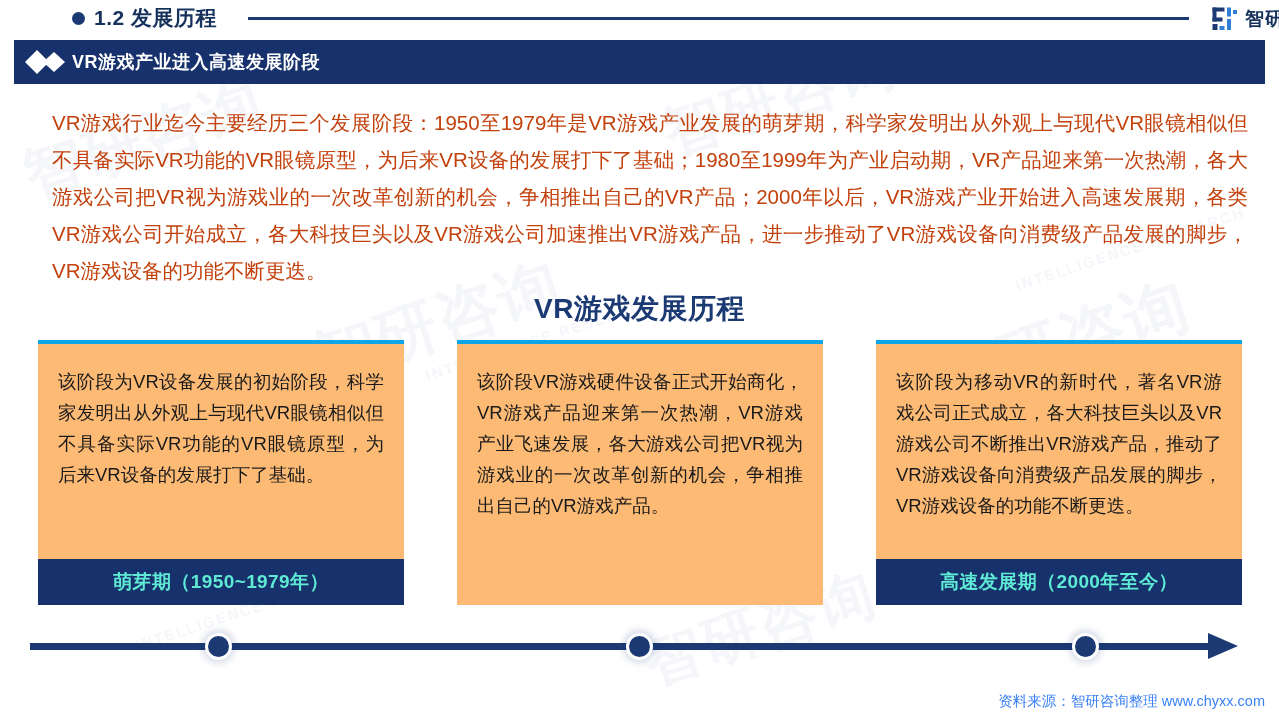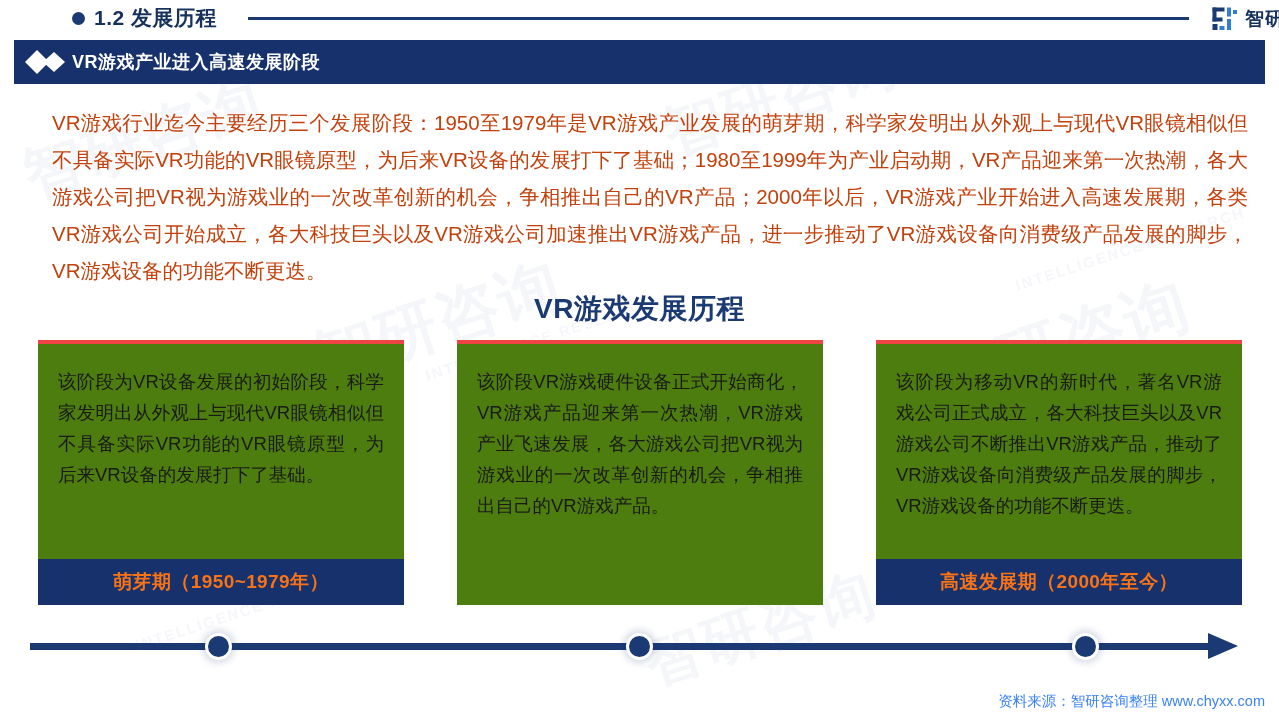--- a/index.html
+++ b/index.html
@@ -77,31 +77,31 @@
   .cards{position:absolute;left:38px;top:340px;width:1204px;height:265px;z-index:2;}
   .card{
     position:absolute;top:0;width:366px;height:265px;
     display:flex;flex-direction:column;
   }
   .card.c0{left:0px;}
   .card.c1{left:419px;}
   .card.c2{left:838px;}
   .card-body{
     flex:1 1 auto;
-    background:#4d7c0f;
-    border-top:4px solid #ef4444;
+    background:#fdba74;
+    border-top:4px solid #0ea5e9;
     padding:22px 20px 10px 20px;
     box-sizing:border-box;
     font-size:18.5px;line-height:31px;color:#1a1a1a;
     text-align:justify;text-justify:inter-ideograph;
   }
   .card-label{
     height:46px;flex:0 0 46px;background:#16316b;
     display:flex;align-items:center;justify-content:center;
-    color:#f97316;font-size:19px;font-weight:700;letter-spacing:.4px;white-space:nowrap;
+    color:#5eead4;font-size:19px;font-weight:700;letter-spacing:.4px;white-space:nowrap;
   }
 
   
   .timeline{position:absolute;left:0;top:625px;width:1279px;height:44px;z-index:2;}
   .tl-line{position:absolute;left:30px;top:18px;width:1186px;height:7px;background:#1b3a73;}
   .tl-arrow{
     position:absolute;left:1208px;top:8px;width:0;height:0;
     border-left:30px solid #1b3a73;
     border-top:13px solid transparent;
     border-bottom:13px solid transparent;

